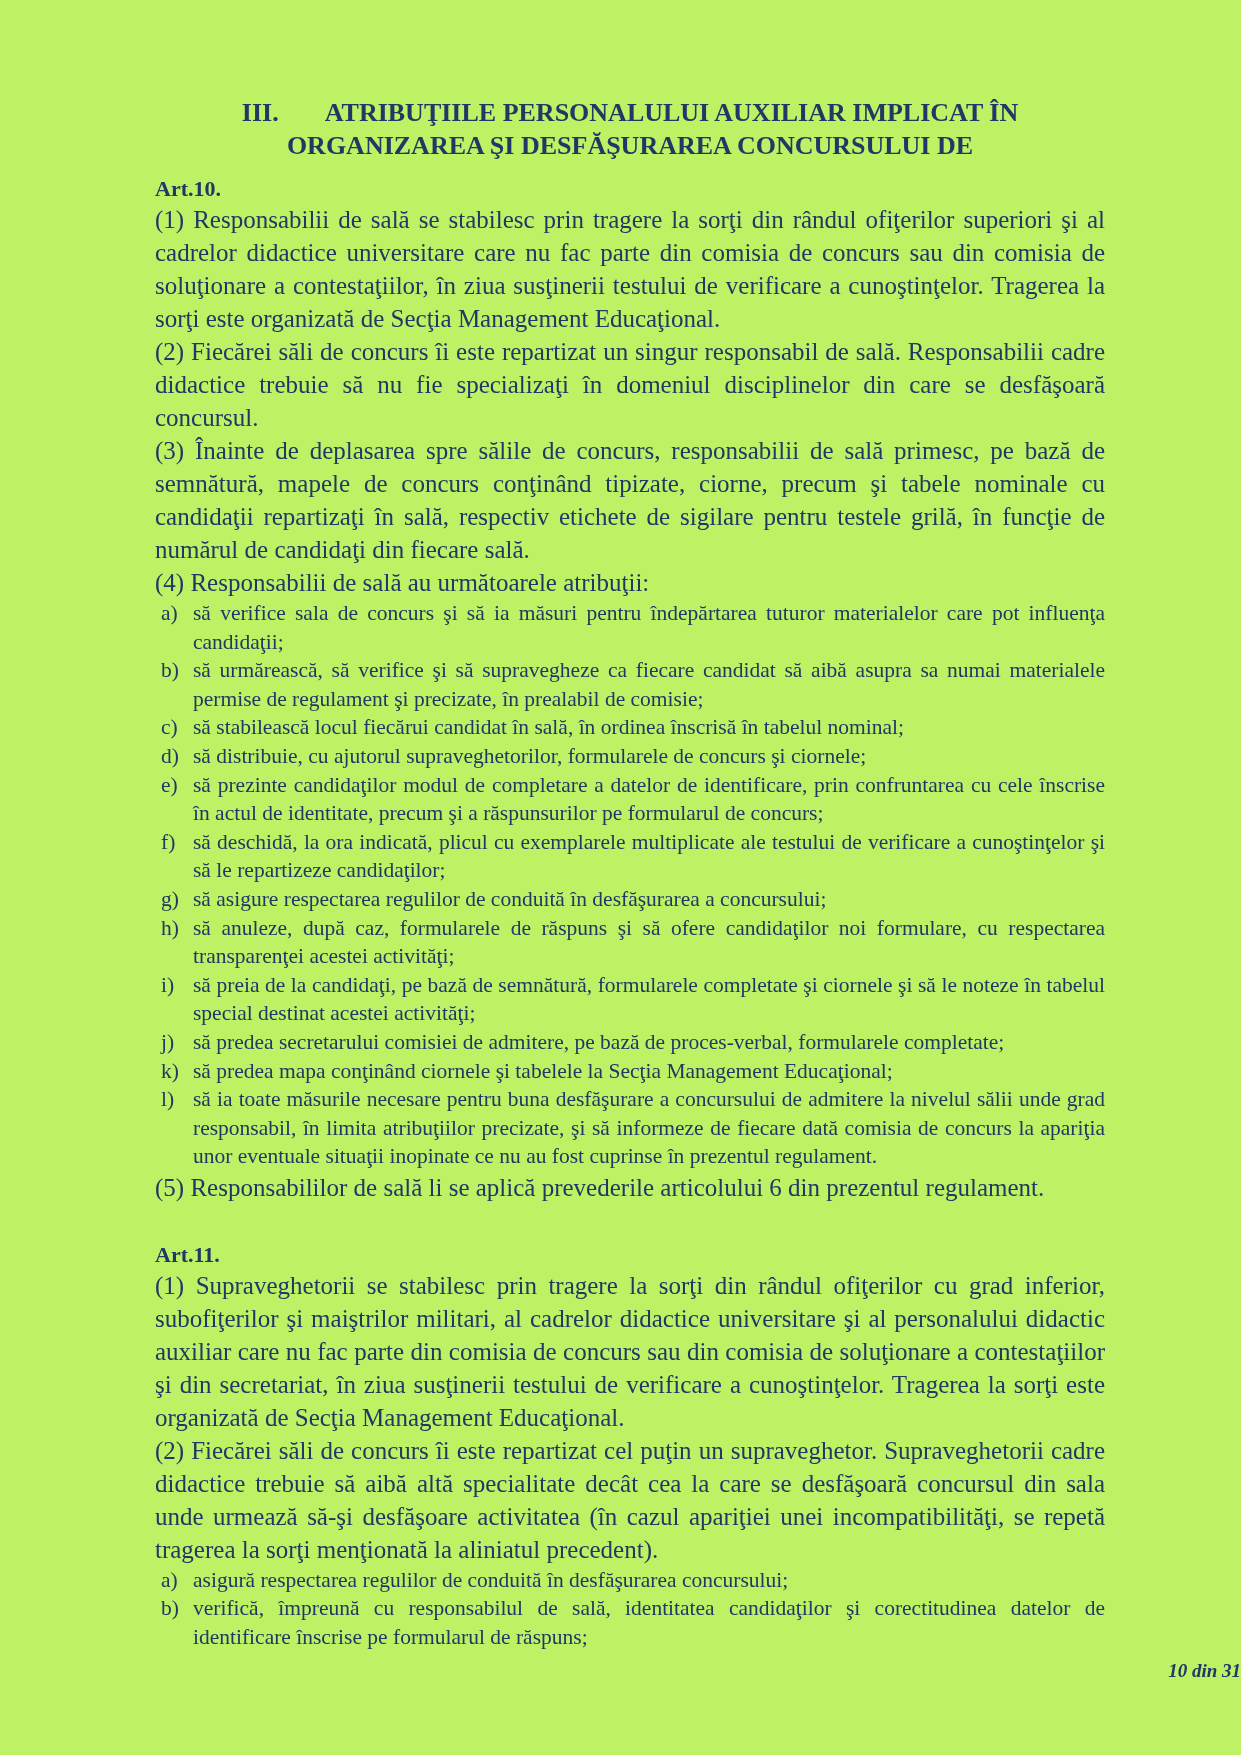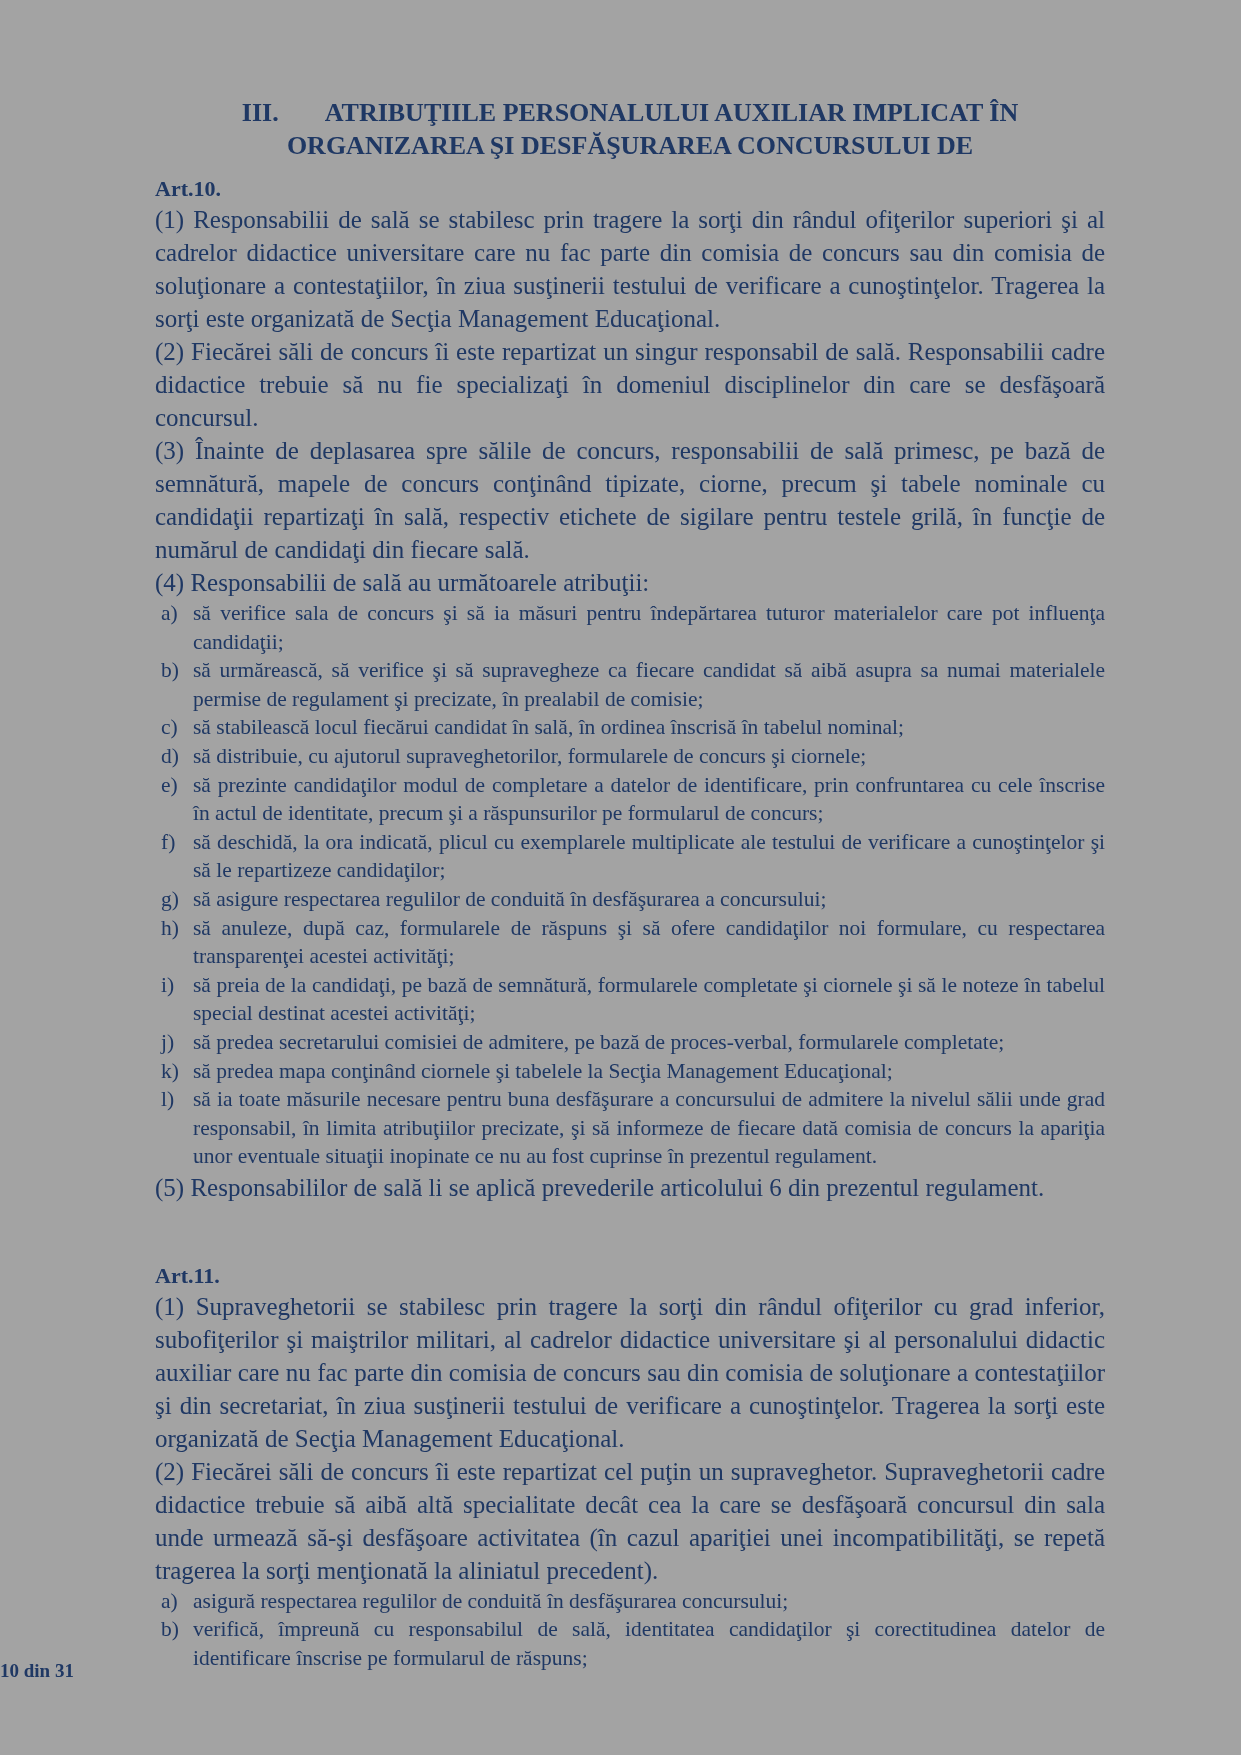--- a/index.html
+++ b/index.html
@@ -2,40 +2,40 @@
 <html lang="ro"><head>
 <meta charset="utf-8">
 <style>
   html,body { margin:0; padding:0; }
   body {
     width:1241px; height:1755px;
     background:#ffffff;
     font-family:"Liberation Serif","DejaVu Serif",serif;
     color:#1f3864;
   }
-  .page { position:relative; width:1241px; height:1755px; overflow:hidden; background:#a3a3a3; }
+  .page { position:relative; width:1241px; height:1755px; overflow:hidden; background:#bef264; }
   .content { position:absolute; left:155px; top:96px; width:950px; }
 
   .doc-title { text-align:center; font-weight:bold; font-size:26px; line-height:33px; margin:0 0 12px 0; }
   .doc-title .t-line { white-space:nowrap; }
   .doc-title .t-num { margin-right:46px; }
 
   .art-heading { font-weight:bold; font-size:22px; line-height:29px; margin:0; }
   p.para { margin:0; font-size:25px; line-height:33px; text-align:justify; text-justify:inter-word; }
 
   .items { margin:0; }
   .item { display:flex; font-size:21.5px; line-height:28.6px; }
   .item .marker { flex:0 0 38px; padding-left:6px; box-sizing:border-box; }
   .item .text  { flex:1; text-align:justify; text-justify:inter-word; }
 
-  .article-11 { margin-top:57px; }
+  .article-11 { margin-top:36px; }
 
   .footer {
     position:absolute; left:0; right:0; top:1660px;
-    text-align:left; font-size:19px; font-weight:bold; 
+    text-align:right; font-size:19px; font-weight:bold; font-style:italic;
   }
 </style>
 </head>
 <body style="color: rgb(31, 56, 100); background: rgb(255, 255, 255);">
 
 <div class="page">
   <div class="content">
 
     <div class="doc-title">
       <div class="t-line">

